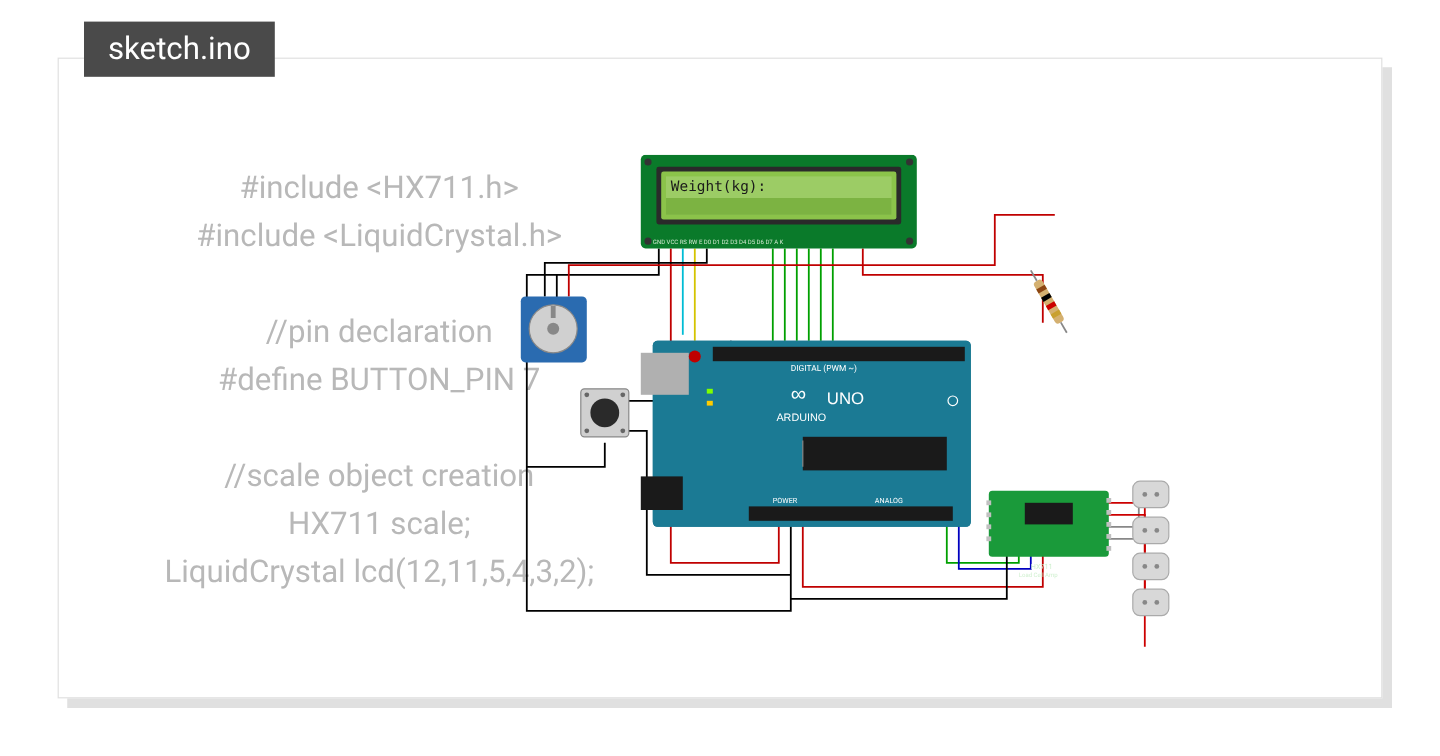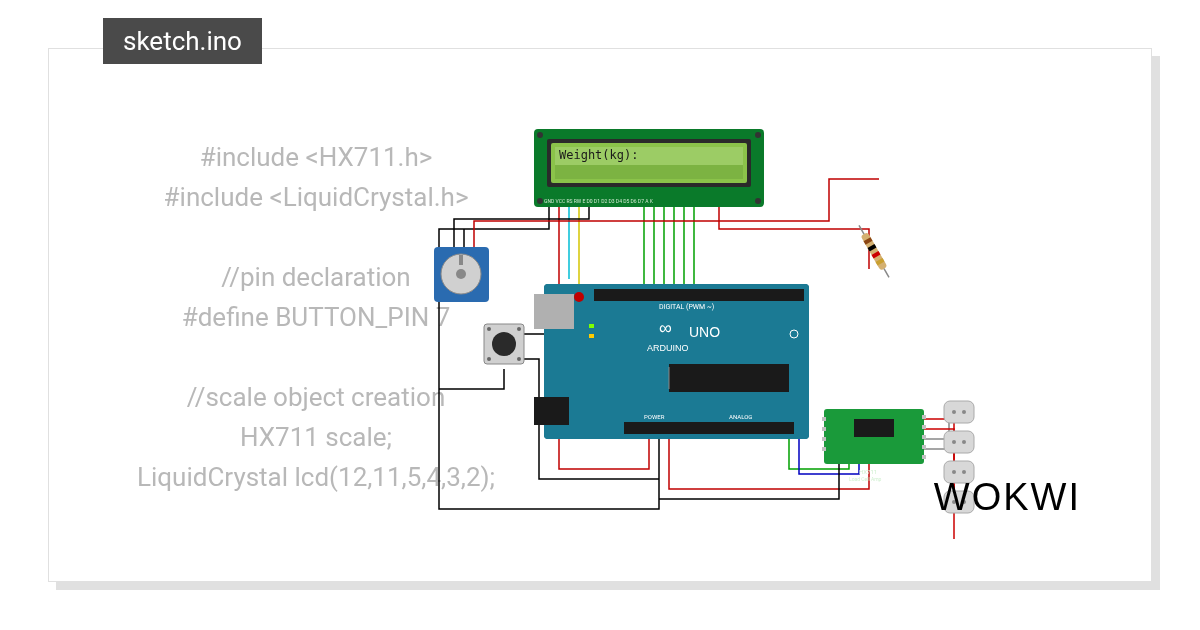--- a/index.html
+++ b/index.html
@@ -25,21 +25,20 @@
   .tab {
     position: absolute;
     left: 70px;
     top: 18px;
     background: #4a4a4a;
     color: #fff;
     font-size: 26px;
     padding: 8px 20px;
     font-family: -apple-system, BlinkMacSystemFont, "Segoe UI", Roboto, sans-serif;
     z-index: 10;
-    margin-left: 33px;
   }
   .code {
     position: absolute;
     left: 88px;
     top: 88px;
     font-size: 26px;
     line-height: 40px;
     color: #b8b8b8;
     font-family: -apple-system, BlinkMacSystemFont, "Segoe UI", Roboto, sans-serif;
     white-space: pre;
@@ -223,18 +222,17 @@
         <circle cx="585" cy="283" r="2" fill="#888"></circle>
       <circle cx="575" cy="313" r="2" fill="#888"></circle>
         <circle cx="585" cy="313" r="2" fill="#888"></circle>
       <circle cx="575" cy="343" r="2" fill="#888"></circle>
         <circle cx="585" cy="343" r="2" fill="#888"></circle>
       <circle cx="575" cy="373" r="2" fill="#888"></circle>
         <circle cx="585" cy="373" r="2" fill="#888"></circle>
     </g>
   </svg>
 
-  <div class="wokwi">WOKWI</div>
 </div>
 
 <div class="tab">
   <span>sketch.ino</span>
 </div>
 
 </body></html>

